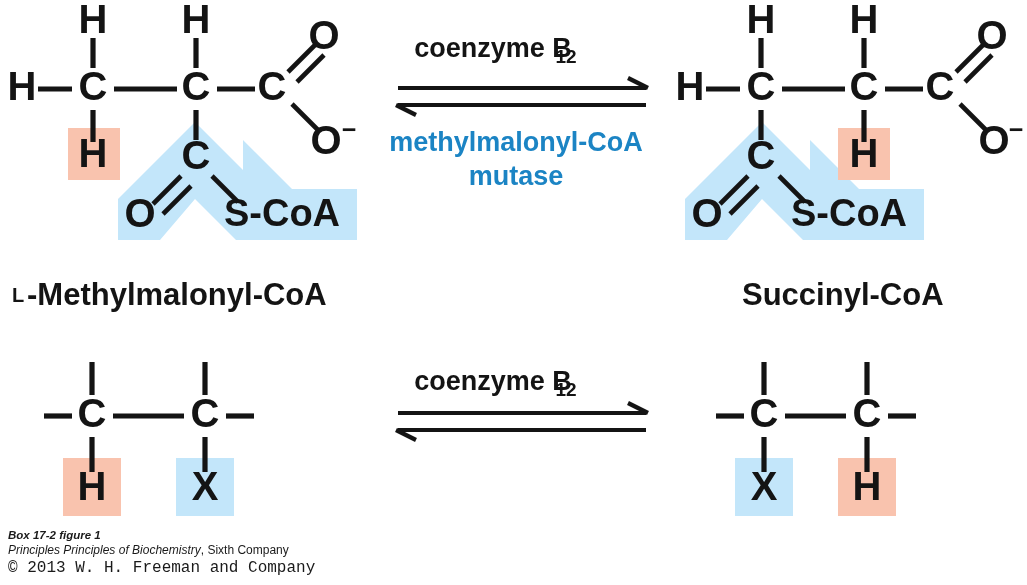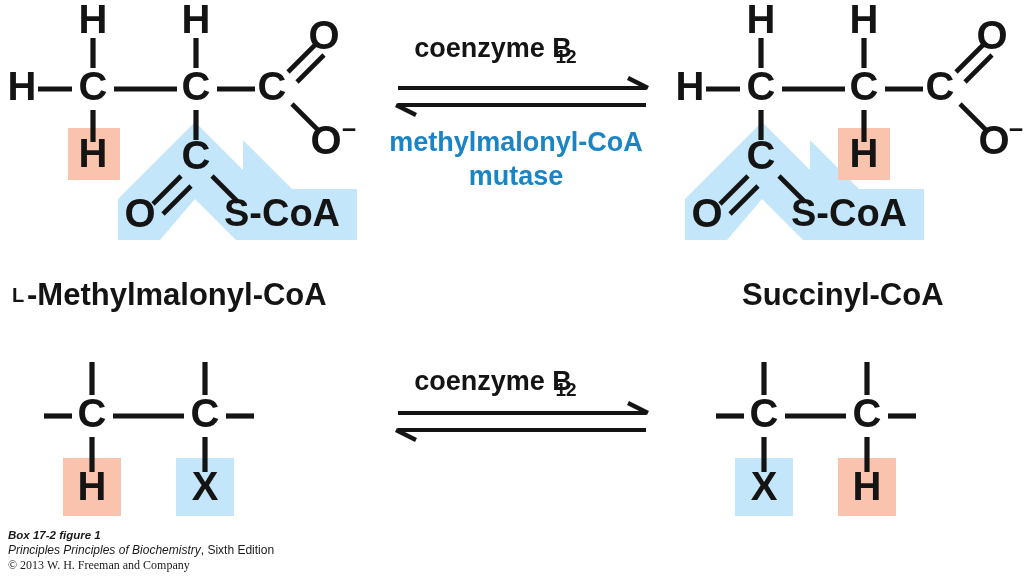--- a/index.html
+++ b/index.html
@@ -129,22 +129,22 @@
   .caption-src {
     font-family: "Liberation Sans", sans-serif;
     font-size: 12px;
     color: #1a1a1a;
     display: block;
   }
   .caption-src .ital {
     font-style: italic;
   }
   .caption-copy {
-    font-family: Liberation Serif, serif;
-    font-size: 12px;
+    font-family: Liberation Mono, monospace;
+    font-size: 16px;
     color: #1a1a1a;
     display: block;
   }
 </style>
 </head>
 <body>
 
 <div id="figure-root">
 
   <svg class="fig" viewBox="0 0 1027 585" xmlns="http://www.w3.org/2000/svg">
@@ -286,17 +286,17 @@
       <text class="atom" x="764" y="416">C</text>
       <text class="atom" x="867" y="416">C</text>
       <text class="atom" x="764" y="489">X</text>
       <text class="atom" x="867" y="489">H</text>
     </g>
 
   </svg>
 
   <div class="caption-block">
     <span class="caption-title">Box 17-2 figure 1</span>
-    <span class="caption-src"><span class="ital">Principles Principles of Biochemistry</span><span>, Sixth Edition</span></span>
+    <span class="caption-src"><span class="ital">Principles Principles of Biochemistry</span><span>, Sixth Company</span></span>
     <span class="caption-copy">© 2013 W. H. Freeman and Company</span>
   </div>
 
 </div>
 
 </body></html>

